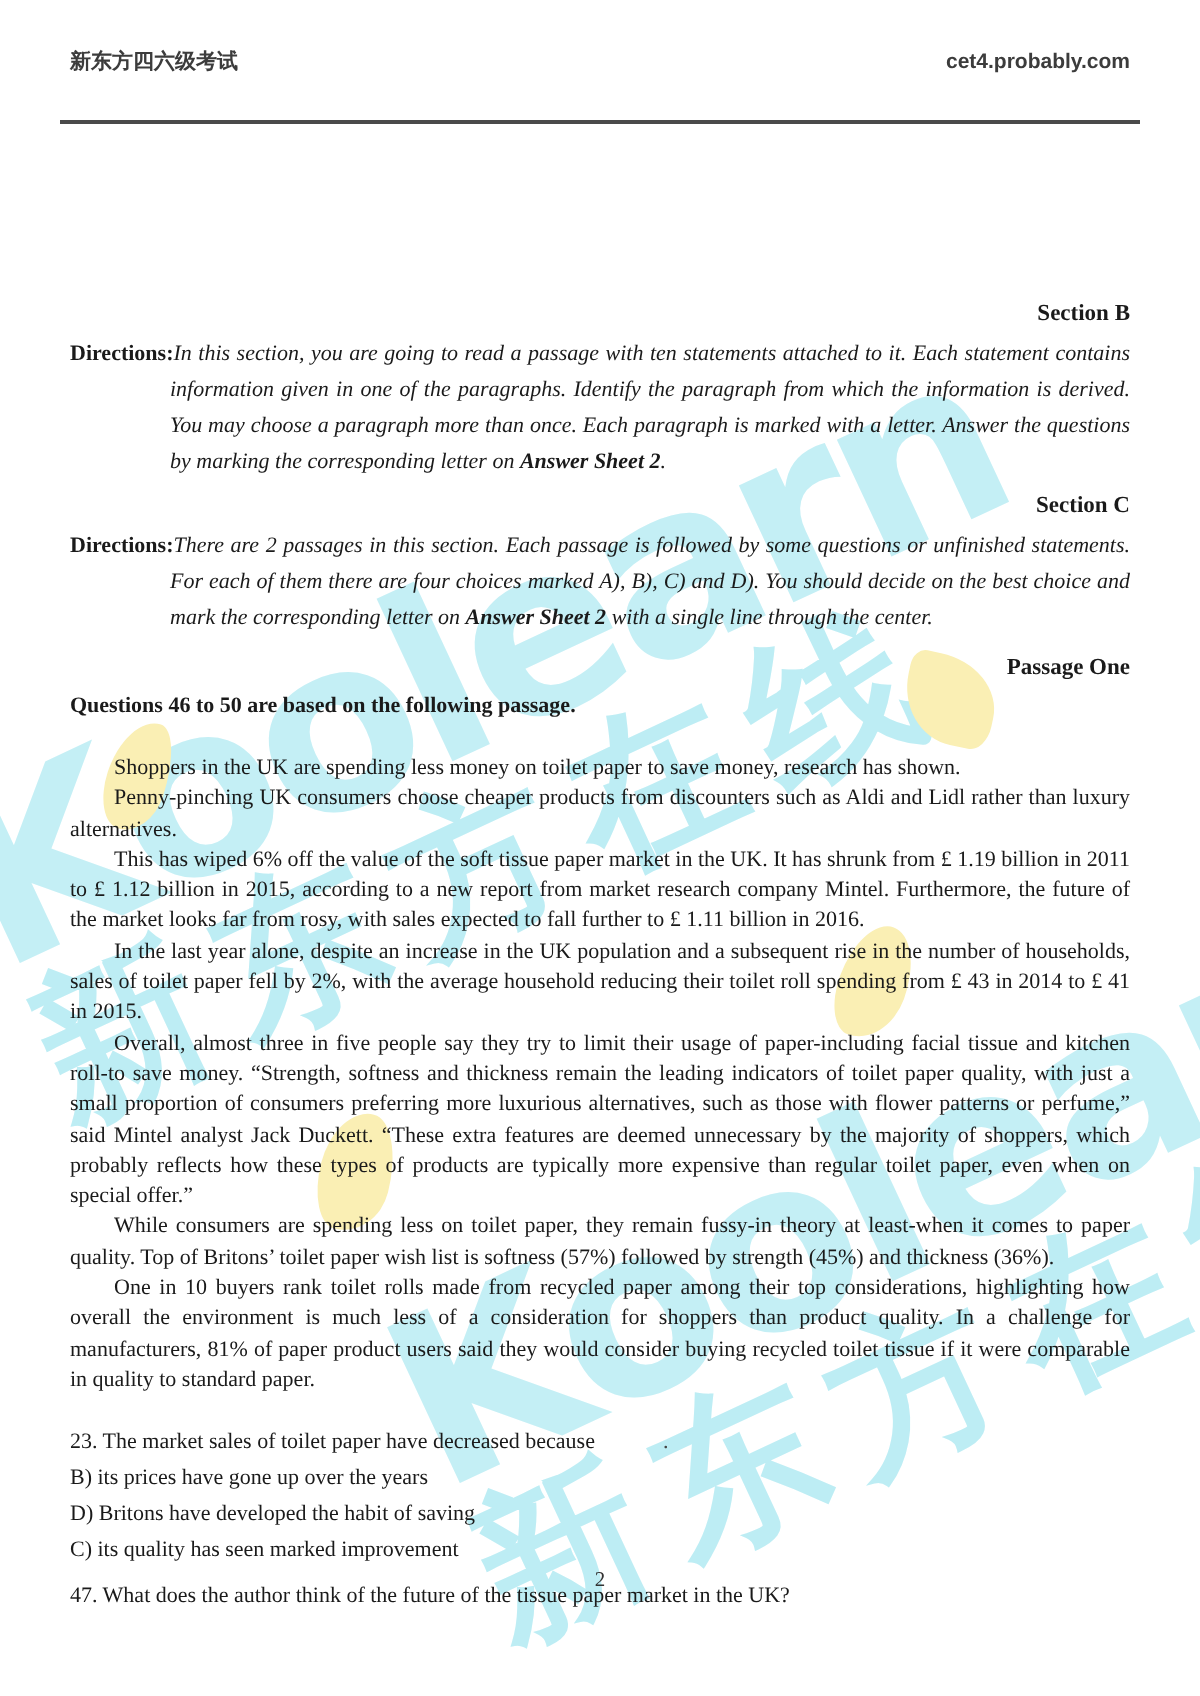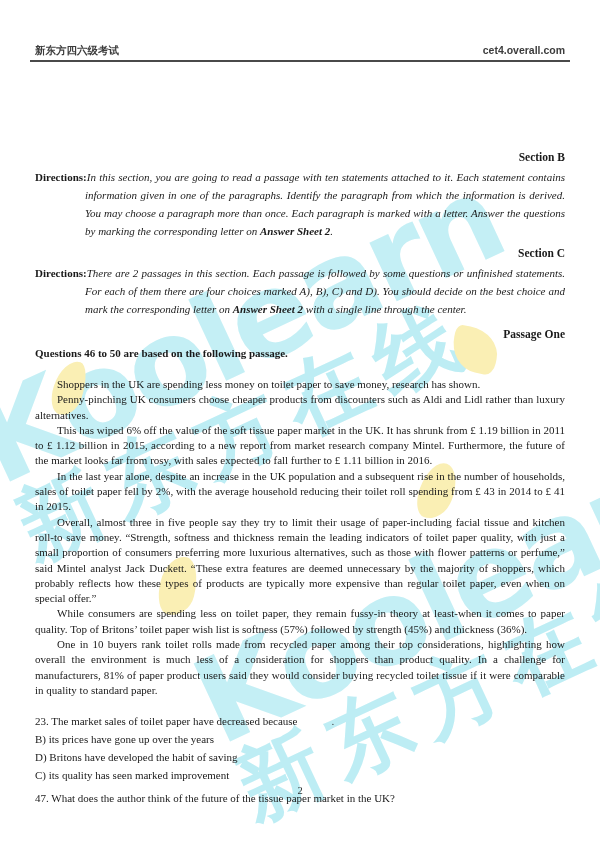--- a/index.html
+++ b/index.html
@@ -37,21 +37,21 @@
     color:#bdedf4;
   }
   .wm-blob{position:absolute;background:#faefb4;}
   .wm-blob1{left:54px;top:360px;width:30px;height:56px;border-radius:60% 40% 55% 45%/55% 60% 40% 45%;transform:rotate(18deg);}
   .wm-blob2{left:452px;top:328px;width:46px;height:44px;border-radius:15% 70% 20% 60%/20% 60% 30% 70%;transform:rotate(12deg);}
   .wm-blob3{left:160px;top:556px;width:36px;height:60px;border-radius:55% 45% 60% 40%/50% 60% 40% 50%;transform:rotate(14deg);}
   .wm-blob4{left:420px;top:462px;width:34px;height:58px;border-radius:50% 50% 60% 40%/55% 55% 45% 45%;transform:rotate(20deg);}
   
   .hdr{
     position:absolute;z-index:2;
-    top:44px;left:35px;right:35px;
+    top:24px;left:35px;right:35px;
     display:flex;justify-content:space-between;align-items:baseline;
     font-size:10.5px;font-weight:bold;color:#3c3c3c;
     font-family:"Liberation Sans","DejaVu Sans",sans-serif;
   }
   .hdr-rule{
     position:absolute;z-index:2;
     top:60px;left:30px;right:30px;height:2px;background:#4a4a4a;
   }
   
   .content{
@@ -101,21 +101,21 @@
       <div class="wm-brand-cn">新东方在线</div>
     </div>
     <div class="wm-blob wm-blob1"></div>
     <div class="wm-blob wm-blob2"></div>
     <div class="wm-blob wm-blob3"></div>
     <div class="wm-blob wm-blob4"></div>
   </div>
 
   <div class="hdr">
     <span>新东方四六级考试</span>
-    <span>cet4.overall.com</span>
+    <span>cet4.probably.com</span>
   </div>
   <div class="hdr-rule"></div>
 
   <div class="content">
 
     <p class="sec-title">Section B</p>
     <p class="directions"><span class="dir-label">Directions:</span><span>In this section, you are going to read a passage with ten statements attached to it. Each statement contains information given in one of the paragraphs. Identify the paragraph from which the information is derived. You may choose a paragraph more than once. Each paragraph is marked with a letter. Answer the questions by marking the corresponding letter on </span><span class="dir-bold">Answer Sheet 2</span><span>.</span></p>
 
     <p class="sec-title mt-sec">Section C</p>
     <p class="directions"><span class="dir-label">Directions:</span><span>There are 2 passages in this section. Each passage is followed by some questions or unfinished statements. For each of them there are four choices marked A), B), C) and D). You should decide on the best choice and mark the corresponding letter on </span><span class="dir-bold">Answer Sheet 2</span><span> with a single line through the center.</span></p>

